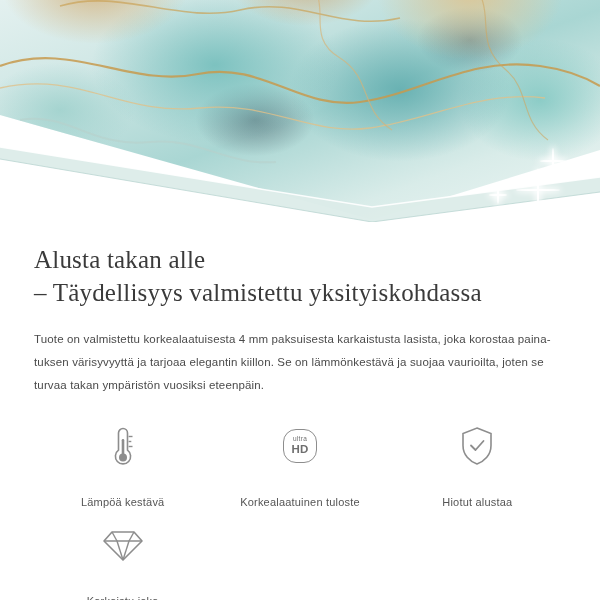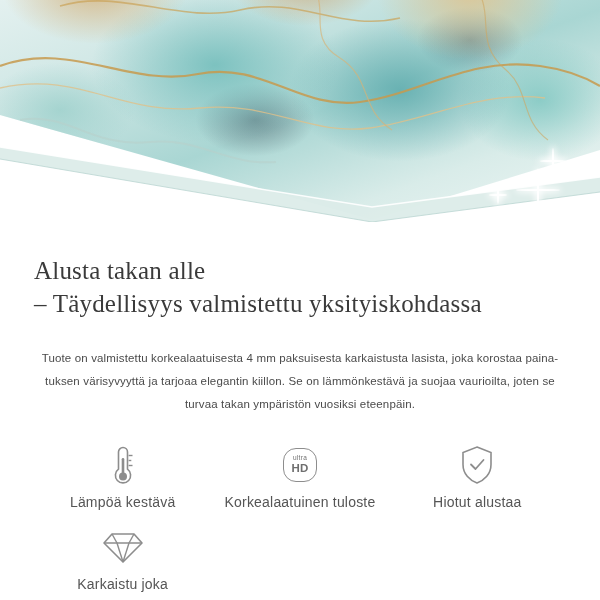--- a/index.html
+++ b/index.html
@@ -76,33 +76,32 @@
   
   .content {
     padding: 0 34px;
   }
   .headline {
     font-family: "Liberation Serif", serif;
     font-size: 25px;
     line-height: 1.33;
     font-weight: 400;
     color: #3a3a3a;
-    margin: 32px 0 0 0;
+    margin: 21px 0 0 0;
     letter-spacing: .2px;
   }
   .headline .line2 { display: block; }
 
   .body-text {
-    margin: 26px 0 0 0;
+    margin: 18px 0 0 0;
     font-size: 11.5px;
     line-height: 2.0;
     color: #4a4a4a;
     max-width: 536px;
     letter-spacing: .15px;
-    text-align: center;
   }
 
   
   .features {
     margin-top: 26px;
     display: grid;
     grid-template-columns: repeat(3, 1fr);
     row-gap: 14px;
   }
   .feature {
@@ -111,22 +110,22 @@
     align-items: center;
     justify-content: flex-start;
   }
   .feature-icon {
     height: 46px;
     display: flex;
     align-items: center;
     justify-content: center;
   }
   .feature-label {
-    margin-top: 6px;
-    font-size: 14px;
+    margin-top: 27px;
+    font-size: 11px;
     color: #555555;
     text-align: center;
     letter-spacing: .2px;
   }
   .hd-badge {
     width: 32px;
     height: 32px;
     border: 1.6px solid #8d8d8d;
     border-radius: 13px;
     display: flex;

